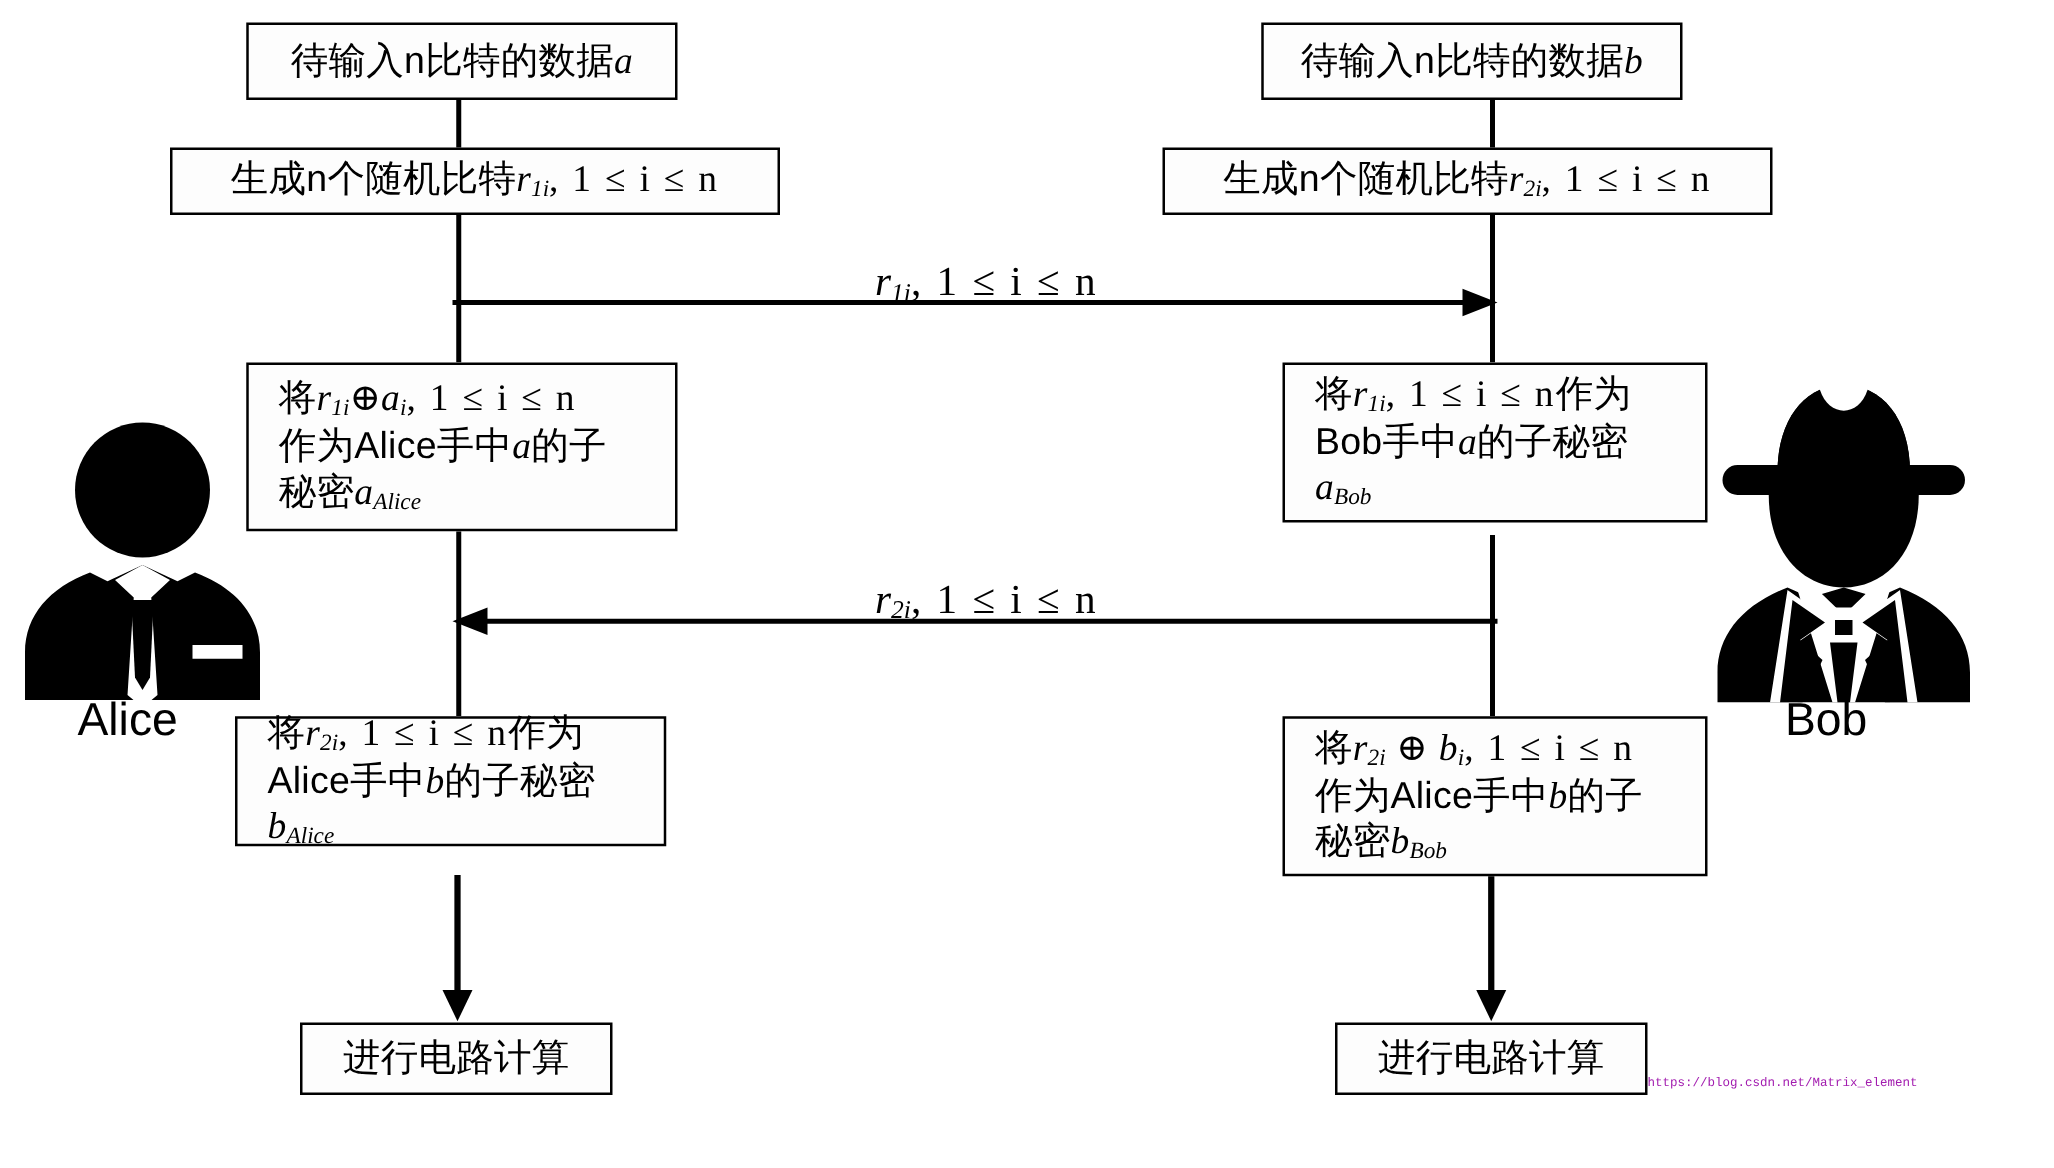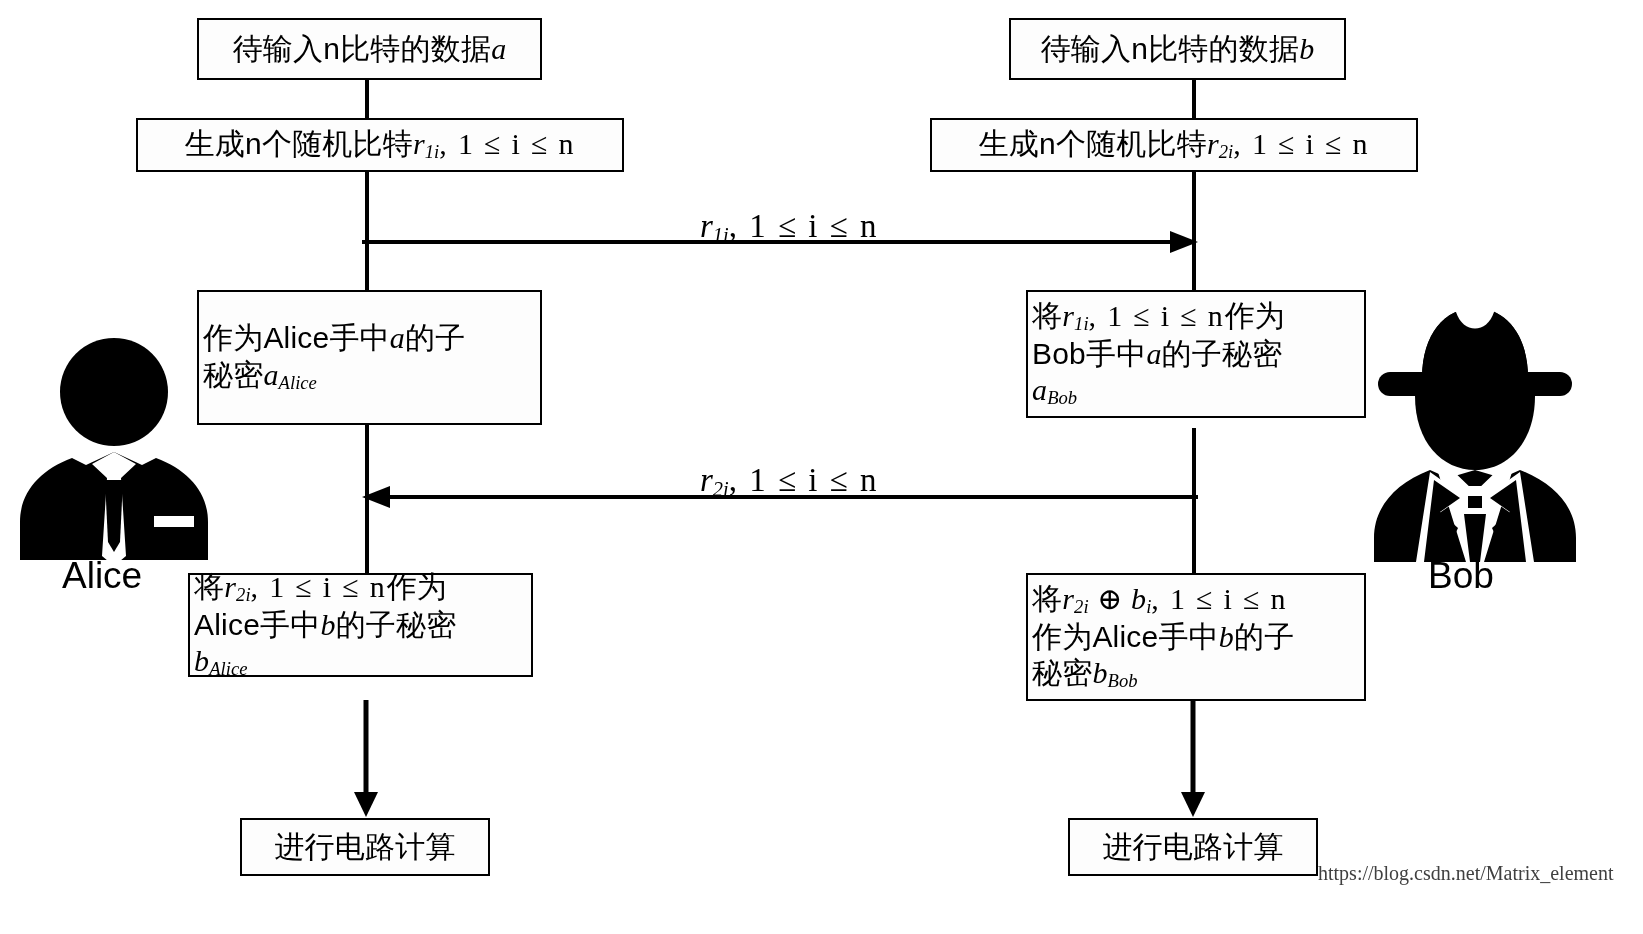--- a/index.html
+++ b/index.html
@@ -24,21 +24,21 @@
     position: absolute;
     box-sizing: border-box;
     border: 2.5px solid #000;
     background: #fdfdfd;
     display: flex;
     flex-direction: column;
     justify-content: center;
     font-size: 30px;
     line-height: 1.22;
     letter-spacing: 0.2px;
-    padding: 4px 4px;
+    padding: 4px 24px;
     white-space: nowrap;
   }
   .box.center { align-items: center; }
   .box.left   { align-items: flex-start; }
   .box .ln { display: block; }
 
   
   .mi { font-family: "Liberation Serif", "DejaVu Serif", serif; font-style: italic; }
   .mn { font-family: "Liberation Serif", "DejaVu Serif", serif; font-style: normal; }
   .mop{ font-family: "Liberation Serif", "DejaVu Serif", serif; font-style: normal; }
@@ -69,24 +69,24 @@
   .party-label {
     position: absolute;
     font-size: 37px;
     white-space: nowrap;
     font-family: "Liberation Sans", sans-serif;
   }
   .avatar { position: absolute; }
 
   .watermark {
     position: absolute;
-    font-size: 20px;
-    color: #404040;
-    white-space: nowrap;
-    font-family: Liberation Serif, serif;
+    font-size: 10px;
+    color: #a21caf;
+    white-space: nowrap;
+    font-family: Liberation Mono, monospace;
   }
 </style>
 </head>
 <body>
 
 <div id="canvas">
 
   <div class="vline" style="left:365px; top:80px; height:40px;"></div>
 
   <div class="vline" style="left:365px; top:172px; height:118px;"></div>
@@ -104,20 +104,23 @@
     </span>
   </div>
 
   <div class="box center" style="left:136px; top:118px; width:488px; height:54px;">
     <span class="ln">
       <span>生成n个随机比特</span><span class="mi">r</span><sub class="ms">1i</sub><span class="mn thin">, 1 ≤ i ≤ n</span>
     </span>
   </div>
 
   <div class="box left" style="left:197px; top:290px; width:345px; height:135px;">
+    <span class="ln">
+      <span>将</span><span class="mi">r</span><sub class="ms">1i</sub><span class="mop">⊕</span><span class="mi">a</span><sub class="ms">i</sub><span class="mn thin">, 1 ≤ i ≤ n</span>
+    </span>
     <span class="ln">
       <span>作为Alice手中</span><span class="mi">a</span><span>的子</span>
     </span>
     <span class="ln">
       <span>秘密</span><span class="mi">a</span><sub class="ms">Alice</sub>
     </span>
   </div>
 
   <div class="box left" style="left:188px; top:573px; width:345px; height:104px;">
     <span class="ln">

